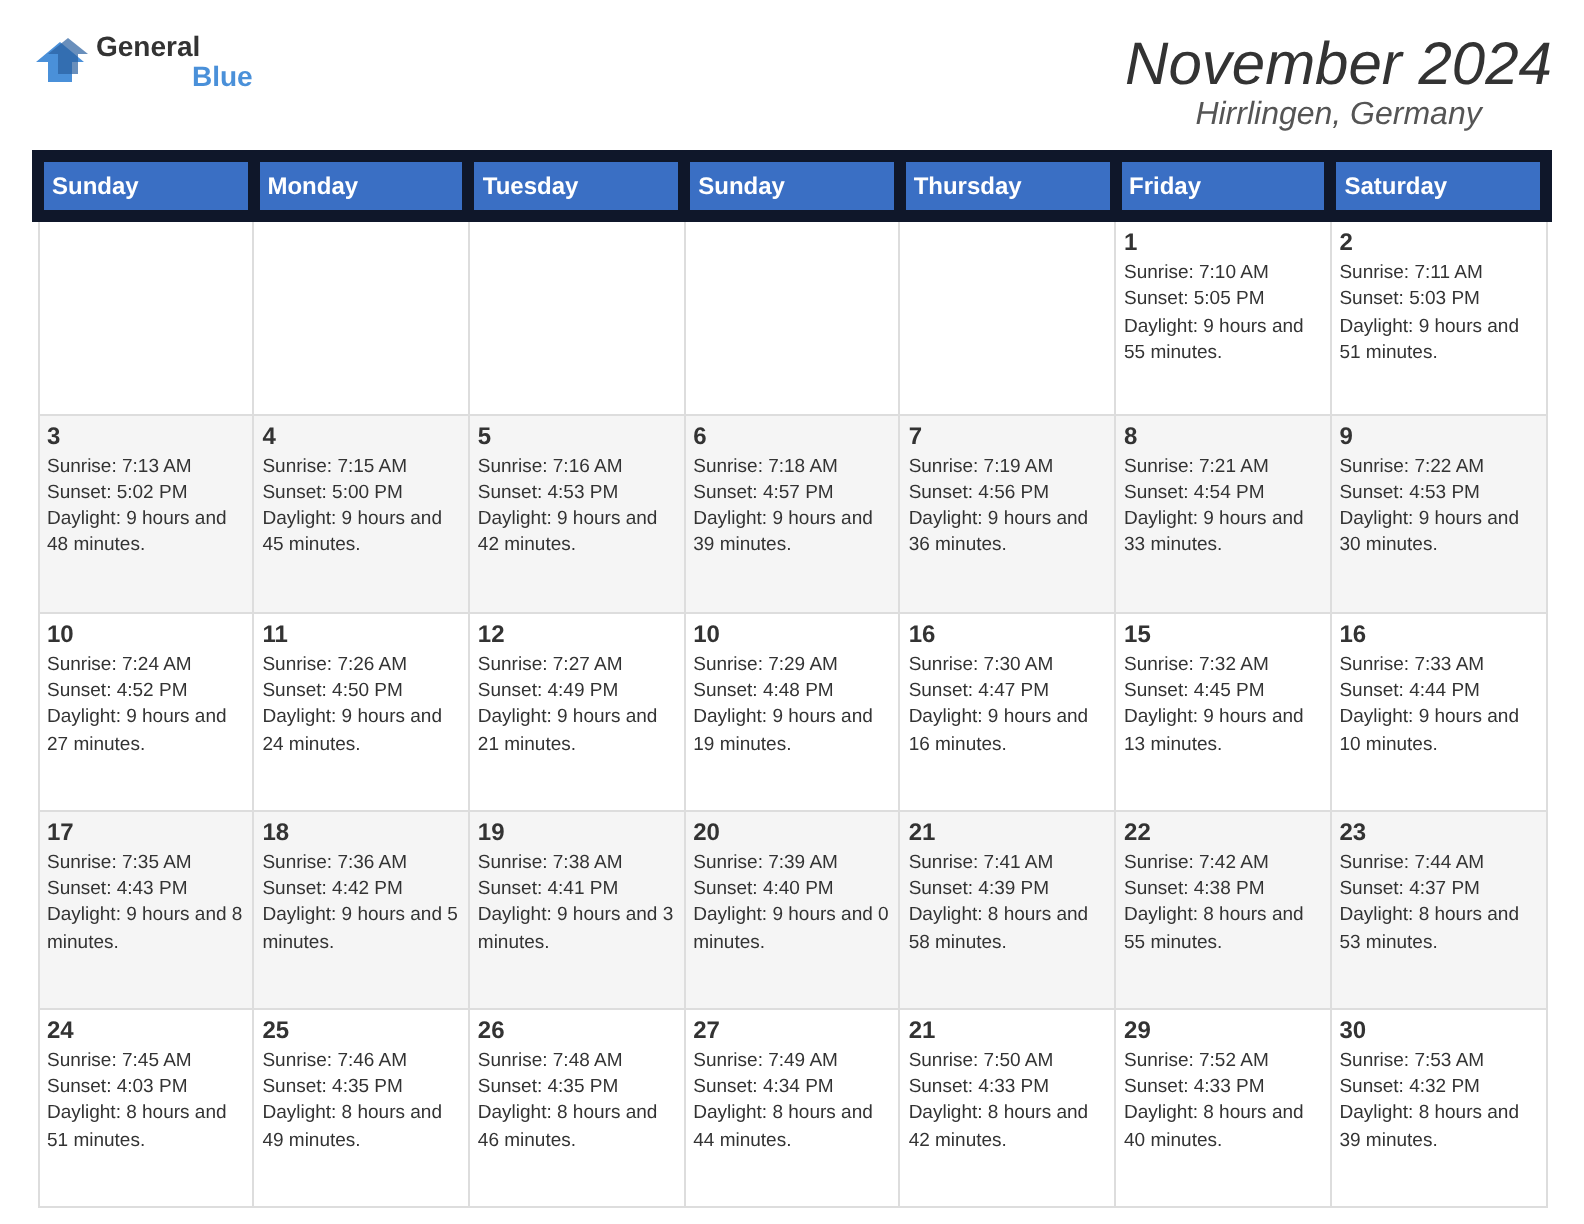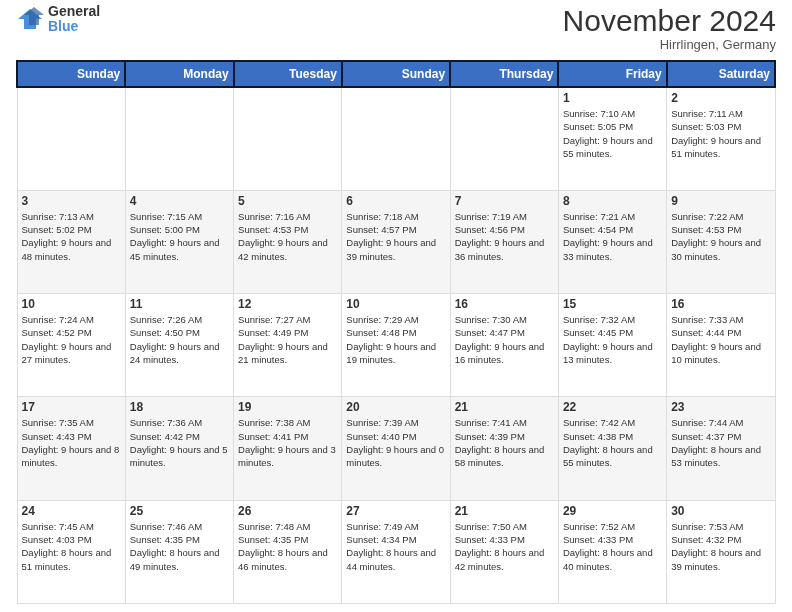--- a/index.html
+++ b/index.html
@@ -6,21 +6,21 @@
     body {
       font-family: Arial, sans-serif;
       background: #fff;
       width: 792px;
       height: 612px;
       overflow: hidden;
     }
     .page {
       width: 792px;
       height: 612px;
-      padding: 4px 16px 8px 16px;
+      padding: 16px 16px 8px 16px;
       display: flex;
       flex-direction: column;
     }
     .header {
       display: flex;
       justify-content: space-between;
       align-items: flex-start;
       margin-bottom: 8px;
     }
     .logo {
@@ -35,52 +35,54 @@
     }
     .logo-general {
       font-size: 14px;
       font-weight: bold;
       color: #333;
     }
     .logo-blue {
       font-size: 14px;
       font-weight: bold;
       color: #4a90d9;
+      margin-left: 48px;
     }
     .logo-icon {
       width: 28px;
       height: 28px;
     }
     .title-section {
-      text-align: right;
+      text-align: center;
+      font-style: italic;
     }
     .month-title {
       font-size: 30px;
       font-weight: normal;
       color: #333;
       line-height: 1.1;
     }
     .location {
-      font-size: 13px;
+      font-size: 16px;
       color: #555;
     }
     .calendar {
       flex: 1;
       border-collapse: collapse;
       width: 100%;
       table-layout: fixed;
     }
     .calendar th {
       background: #3a6fc4;
       color: #fff;
       font-size: 12px;
       font-weight: bold;
       padding: 5px 4px;
-      text-align: right;
-      border: 2px solid #0f172a;
+      text-align: left;
+      border: 6px solid #0f172a;
     }
     .calendar td {
       vertical-align: top;
       border: 1px solid #ddd;
       padding: 3px 4px;
       font-size: 10px;
       color: #333;
       background: #fff;
       height: 88px;
     }

